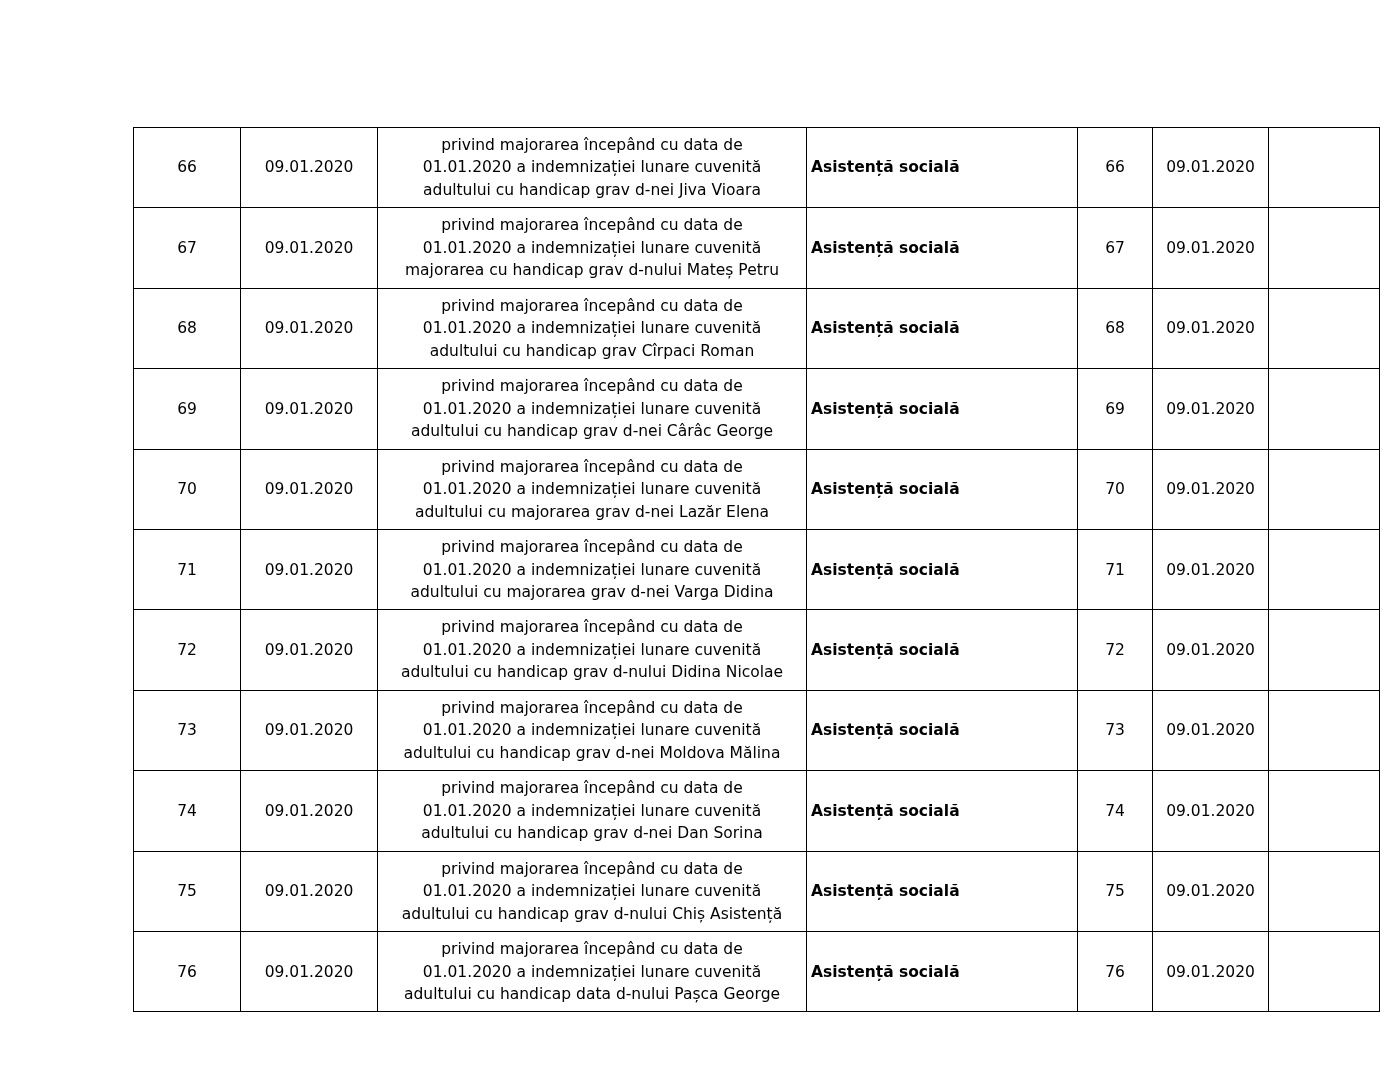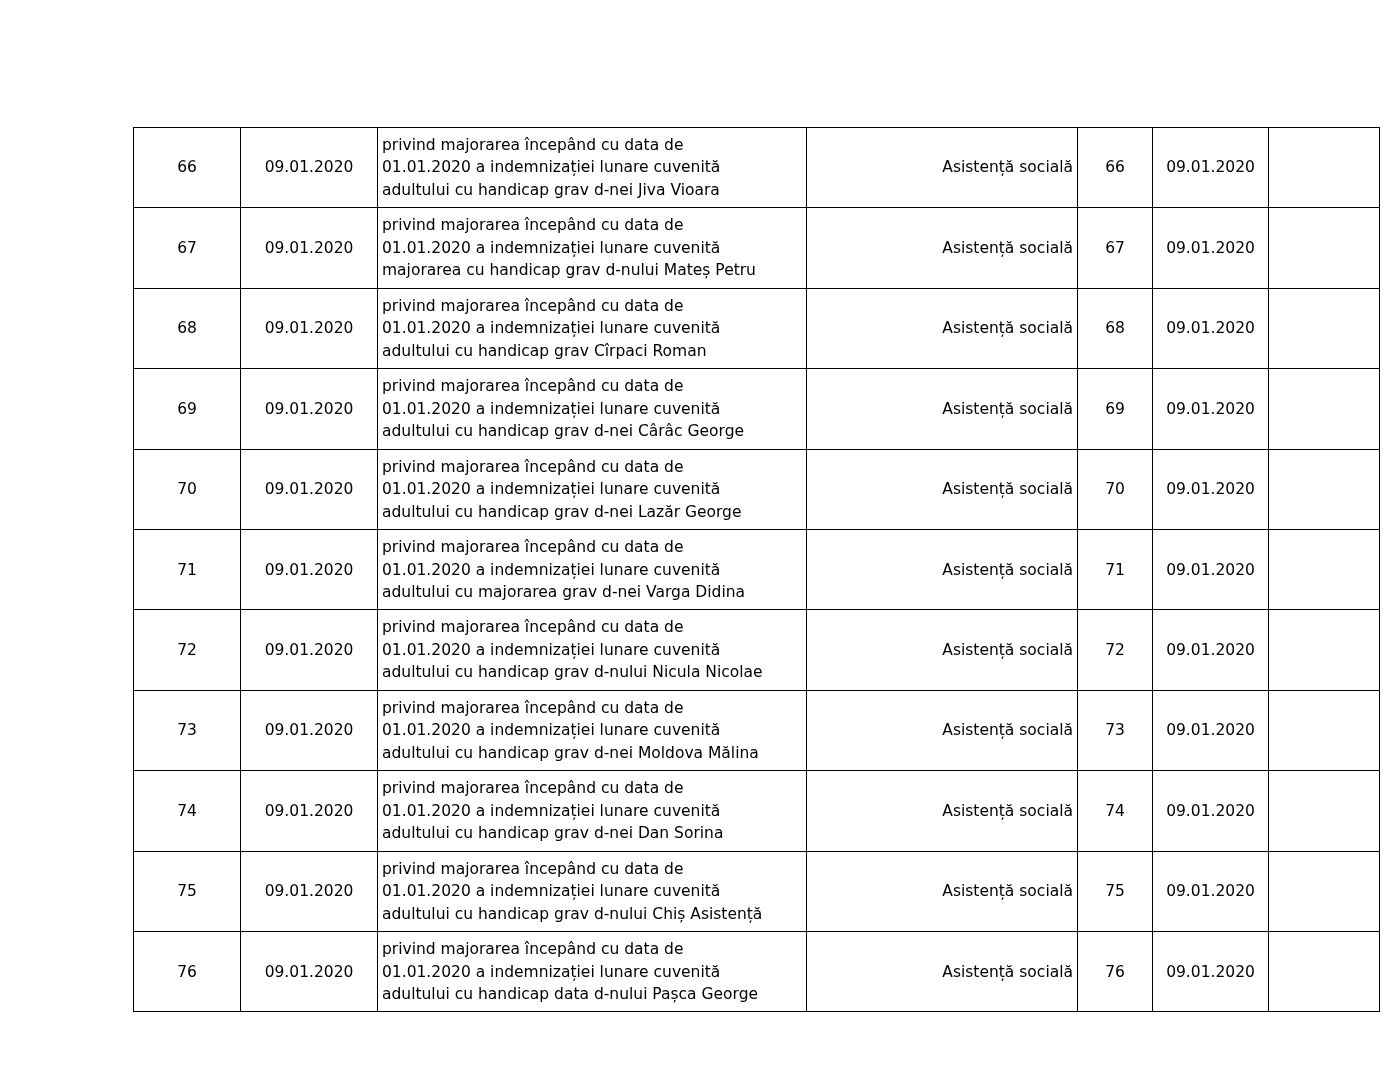--- a/index.html
+++ b/index.html
@@ -33,22 +33,22 @@
   }
   .doc-table td {
     border: 1px solid #000000;
     padding: 6px 4px;
     font-size: 15.5px;
     line-height: 1.45;
     vertical-align: middle;
   }
   .col-nr      { width: 98px;  text-align: center; }
   .col-date    { width: 128px; text-align: center; }
-  .col-subject { width: 420px; }
-  .col-dept    { width: 262px; text-align: right; }
+  .col-subject { width: 420px; text-align: center; }
+  .col-dept    { width: 262px; text-align: left; font-weight: bold; }
   .col-nr2     { width: 66px;  text-align: center; }
   .col-date2   { width: 107px; text-align: center; }
   .col-empty   { width: 102px; }
   .subject-line {
     display: block;
     white-space: nowrap;
   }
 </style>
 </head>
 <body>
@@ -107,21 +107,21 @@
           <td class="col-nr2">69</td>
           <td class="col-date2">09.01.2020</td>
           <td class="col-empty"></td>
         </tr>
         <tr>
           <td class="col-nr">70</td>
           <td class="col-date">09.01.2020</td>
           <td class="col-subject">
             <span class="subject-line">privind majorarea începând cu data de</span>
             <span class="subject-line">01.01.2020 a indemnizației lunare cuvenită</span>
-            <span class="subject-line">adultului cu handicap grav d-nei Lazăr George</span>
+            <span class="subject-line">adultului cu majorarea grav d-nei Lazăr Elena</span>
           </td>
           <td class="col-dept">Asistență socială</td>
           <td class="col-nr2">70</td>
           <td class="col-date2">09.01.2020</td>
           <td class="col-empty"></td>
         </tr>
         <tr>
           <td class="col-nr">71</td>
           <td class="col-date">09.01.2020</td>
           <td class="col-subject">
@@ -133,21 +133,21 @@
           <td class="col-nr2">71</td>
           <td class="col-date2">09.01.2020</td>
           <td class="col-empty"></td>
         </tr>
         <tr>
           <td class="col-nr">72</td>
           <td class="col-date">09.01.2020</td>
           <td class="col-subject">
             <span class="subject-line">privind majorarea începând cu data de</span>
             <span class="subject-line">01.01.2020 a indemnizației lunare cuvenită</span>
-            <span class="subject-line">adultului cu handicap grav d-nului Nicula Nicolae</span>
+            <span class="subject-line">adultului cu handicap grav d-nului Didina Nicolae</span>
           </td>
           <td class="col-dept">Asistență socială</td>
           <td class="col-nr2">72</td>
           <td class="col-date2">09.01.2020</td>
           <td class="col-empty"></td>
         </tr>
         <tr>
           <td class="col-nr">73</td>
           <td class="col-date">09.01.2020</td>
           <td class="col-subject">

